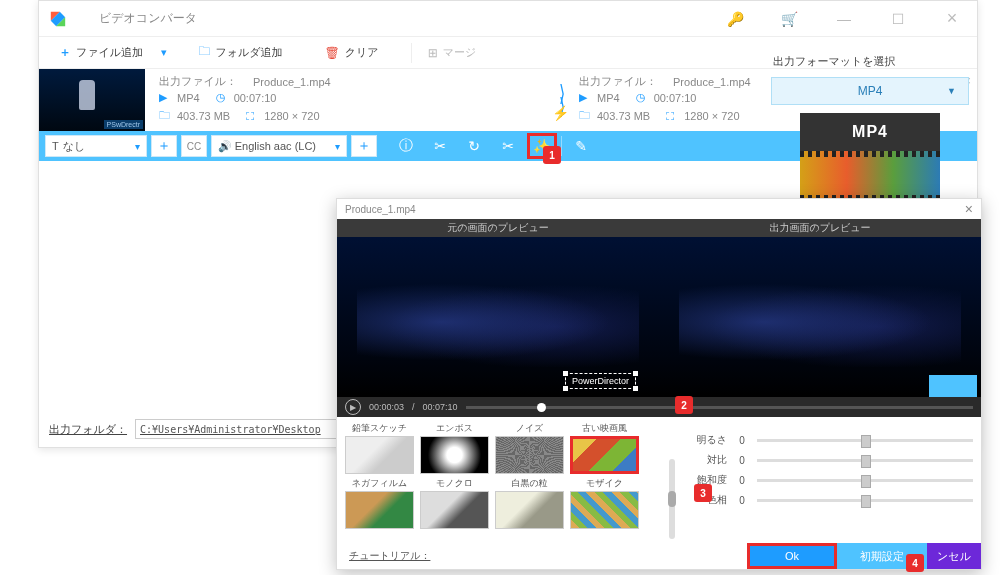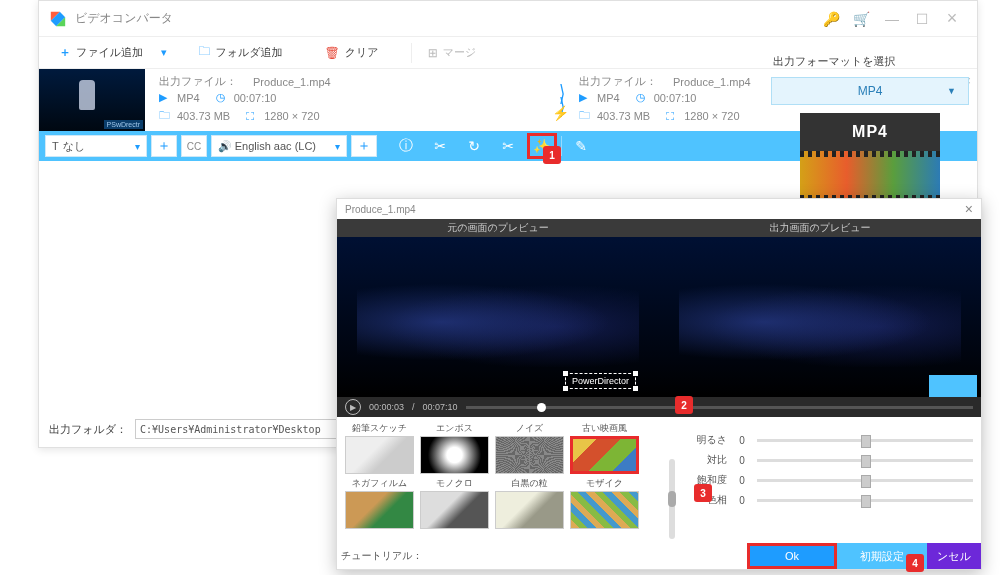--- a/index.html
+++ b/index.html
@@ -1,20 +1,20 @@
 <!DOCTYPE html>
 <html><head>
 <meta charset="utf-8">
 <style>
 * { box-sizing: border-box; margin: 0; padding: 0; font-family: "Meiryo", "Hiragino Kaku Gothic ProN", sans-serif; }
 body { width: 1000px; height: 575px; background: #fff; position: relative; overflow: hidden; font-size: 11px; }
 
 
 .main-window { position: absolute; left: 38px; top: 0; width: 940px; height: 448px; background: #fff; border: 1px solid #e0e0e0; box-shadow: 0 2px 8px rgba(0,0,0,.1); }
-.title-bar { height: 36px; display: flex; align-items: center; padding: 0 10px; border-bottom: 1px solid #eee; }
+.title-bar { height: 36px; display: flex; align-items: center; padding: 0 10px; border-bottom: 1px solid #eee; gap: 24px; }
 .logo { width: 18px; height: 18px; margin-right: 8px; }
 .logo svg { width: 100%; height: 100%; }
 .app-title { flex: 1; color: #888; font-size: 12px; }
 .win-btn { width: 30px; height: 30px; display: flex; align-items: center; justify-content: center; color: #bbb; cursor: pointer; font-size: 14px; }
 .win-close { font-size: 18px; }
 
 .toolbar { height: 32px; display: flex; align-items: center; border-bottom: 1px solid #eee; padding: 0 10px; }
 .tb-btn { display: flex; align-items: center; padding: 4px 10px; cursor: pointer; color: #444; font-size: 11px; margin-right: 22px; }
 .tb-btn .ic { margin-right: 5px; font-size: 12px; }
 .ic-add { color: #1e9cff; font-weight: bold; }
@@ -61,21 +61,21 @@
 .out-dd { background: #e4f4fd; border: 1px solid #b0dff6; height: 28px; display: flex; align-items: center; justify-content: center; color: #2a7fb8; position: relative; margin-top: 4px; font-size:12px; }
 .out-dd::after { content: "▼"; position: absolute; right: 12px; color: #2a7fb8; font-size: 9px; }
 .out-preview { margin-top: 8px; width: 140px; height: 88px; margin-left: auto; margin-right: auto; position: relative; }
 .mp4-box { height: 38px; background: #333; color: #fff; display: flex; align-items: center; justify-content: center; font-size: 16px; font-weight: bold; letter-spacing: 1px; }
 .film-strip { height: 50px; background: linear-gradient(90deg,#d4a017,#e85d2c,#5a9e3d,#2c7bb5); display: flex; }
 .film-strip::before,.film-strip::after { content:""; position:absolute; left:0; right:0; height:6px; background: repeating-linear-gradient(90deg,#222 0 4px,transparent 4px 8px); }
 .film-strip::before { top: 38px; }
 .film-strip::after { bottom: 0; }
 
 
-.out-folder { position: absolute; left: 10px; bottom: 8px; display: flex; align-items: center; gap: 8px; font-size: 11px; color: #444; }
+.out-folder { position: absolute; left: 10px; bottom: 8px; display: flex; align-items: center; gap: 8px; font-size: 11px; color: #444; text-decoration: underline; }
 .of-input { width: 230px; height: 20px; border: 1px solid #ccc; padding: 0 4px; font-size: 10px; font-family: monospace; color: #555; }
 
 
 .fx-dialog { position: absolute; left: 336px; top: 198px; width: 646px; height: 372px; background: #fff; border: 1px solid #ddd; box-shadow: 0 4px 16px rgba(0,0,0,.25); display:flex; flex-direction:column; }
 .fx-title-bar { height: 22px; display:flex; align-items:center; padding: 0 8px; color:#888; font-size:10px; font-family: monospace; }
 .fx-close { margin-left:auto; color:#888; cursor:pointer; font-size:14px; }
 .fx-header { height: 18px; background: #3a3a3a; display: flex; color: #ccc; font-size: 10px; }
 .fx-header > div { flex: 1; text-align: center; line-height: 18px; }
 .fx-previews { height: 176px; display: flex; background: #000; border-radius: 30px; }
 .fx-prev { flex: 1; position: relative; background: linear-gradient(180deg,#001033 0%,#000511 70%,#000 100%); }
@@ -106,21 +106,21 @@
 .fx-th-scroll::after { content:""; position:absolute; left:-1px; top:32px; width:8px; height:16px; background:#aaa; border-radius:4px; }
 
 .fx-sliders { flex:1; display:flex; flex-direction:column; gap: 6px; padding-top: 12px; }
 .fx-sl-row { display:flex; align-items:center; gap: 8px; font-size: 10px; color:#555; }
 .fx-sl-label { width: 42px; text-align: right; }
 .fx-sl-val { width: 14px; text-align:center; }
 .fx-slider { flex:1; height: 3px; background:#ddd; position:relative; }
 .fx-slider::after { content:""; position:absolute; left:48%; top:-4px; width:8px; height:11px; background:#ccc; border:1px solid #aaa; }
 
 .fx-footer { height: 28px; display:flex; align-items:stretch; }
-.fx-tutorial { padding: 6px 4px; color:#555; font-size:10px; flex:0 0 auto; align-self:center; }
+.fx-tutorial { padding: 6px 12px; color:#555; font-size:10px; text-decoration:underline; flex:0 0 auto; align-self:center; }
 .fx-spacer { flex:1; }
 .fx-btn { width: 90px; display:flex; align-items:center; justify-content:center; color:#fff; font-size:11px; cursor:pointer; }
 .btn-reset { background:#4fc3ff; }
 .btn-ok { background:#1e9cff; border:3px solid #e82c2c; }
 .btn-cancel { background:#6d28d9; }
 
 .callout-2 { left: 675px; top: 396px; }
 .callout-3 { left: 694px; top: 484px; }
 .callout-4 { left: 906px; top: 554px; }
 </style>

